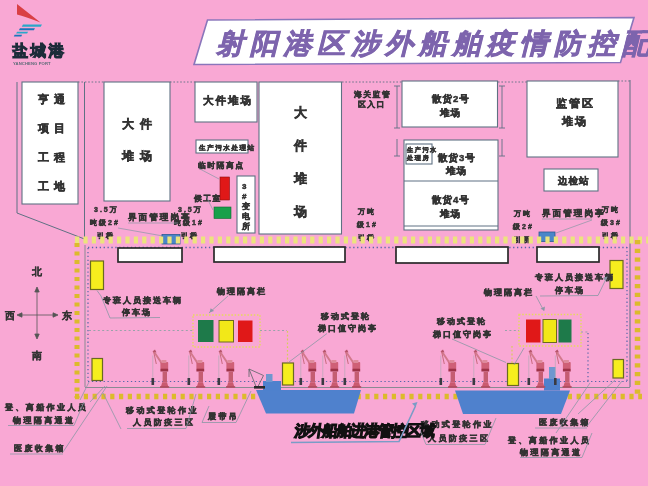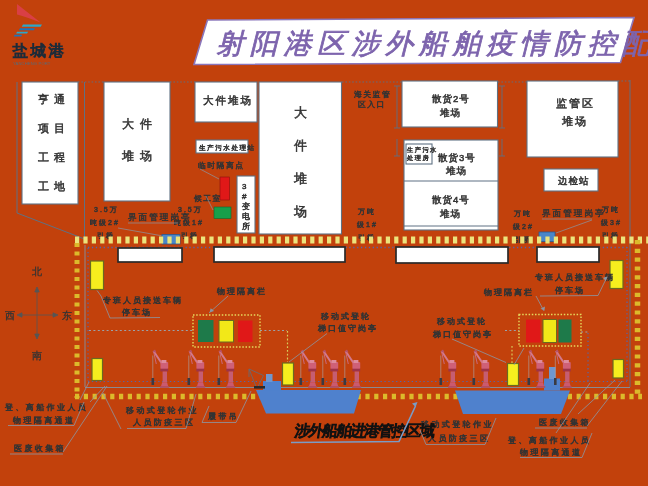--- a/index.html
+++ b/index.html
@@ -1,18 +1,18 @@
 <!DOCTYPE html>
 <html><head>
 <meta charset="utf-8">
 <style>
 html,body{margin:0;padding:0;background:#fff;}
 *{box-sizing:border-box;}
-.page{position:relative;width:648px;height:486px;background:#c2410c;overflow:hidden;
-  font-family:"Liberation Sans",sans-serif;}
+.page{position:relative;width:648px;height:486px;background:#f9a8d4;overflow:hidden;
+  font-family:"Liberation Sans",sans-serif;font-weight:bold;}
 svg{position:absolute;left:0;top:0;}
 </style>
 </head>
 <body>
 <div class="page">
 <svg width="648" height="486" viewBox="0 0 648 486">
 <defs>
 <g id="crane">
   <line x1="-12.2" y1="-32" x2="-12.2" y2="-8" stroke="#a8a8b0" stroke-width="0.6"></line>
   <rect x="-13.5" y="-9.5" width="2.6" height="7" fill="#3a3a42"></rect>

